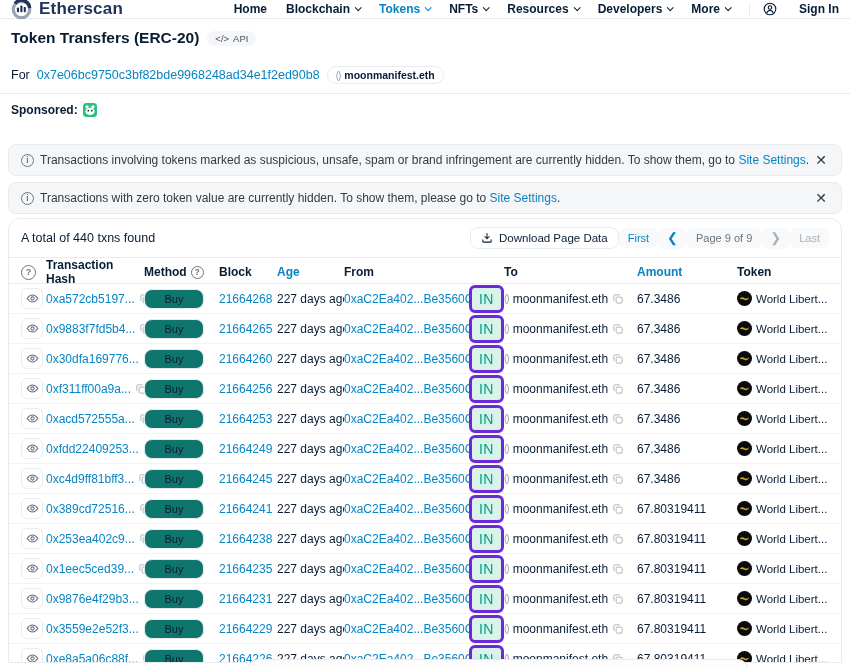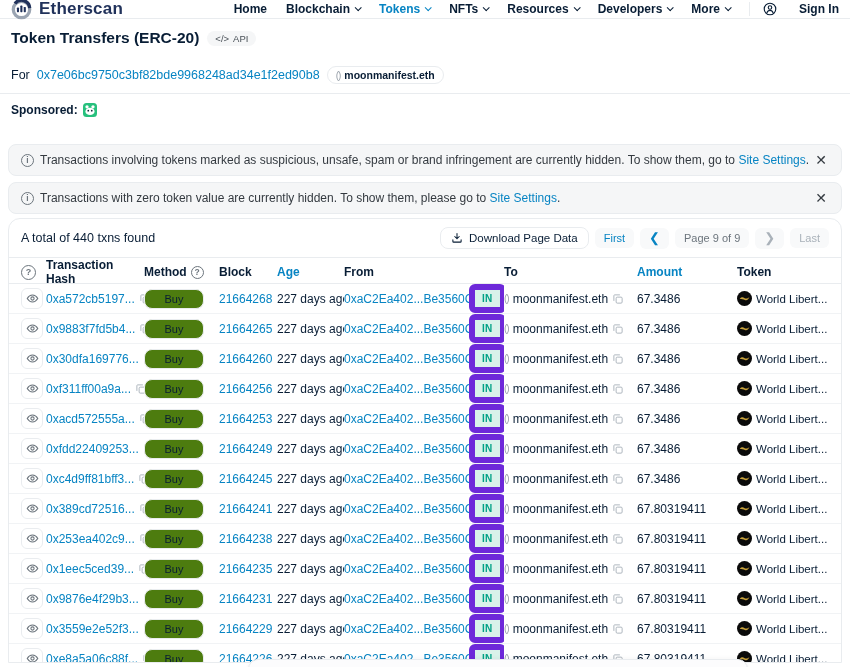--- a/index.html
+++ b/index.html
@@ -49,44 +49,44 @@
   .alert + .alert{margin-top:6px}
   .alert .body{flex:1;display:flex;align-items:center;gap:6px;flex-wrap:wrap}
   .icon-circle{display:inline-flex;align-items:center;justify-content:center;width:13px;height:13px;
     border:1.2px solid #6c757d;border-radius:50%;font-size:8.5px;color:#6c757d;font-weight:700;flex:0 0 auto;font-style:normal}
   .alert .close{background:none;border:none;font-size:14px;color:#343a40;cursor:pointer;line-height:1;padding:2px}
 
   
   .card{margin-top:4px;background:#fff;border:1px solid var(--border);border-radius:12px 12px 0 0;
     height:445px;overflow:hidden}
   .card-header{display:flex;align-items:center;justify-content:space-between;padding:8px 12px;font-size:12.5px}
-  .toolbar-right{display:flex;align-items:center;gap:6px}
+  .toolbar-right{display:flex;align-items:center;}
   .btn-download{display:inline-flex;align-items:center;gap:6px;background:#fff;border:1px solid var(--border);
     border-radius:8px;padding:4px 10px;font-size:11.5px;font-weight:500;color:var(--text-dark);cursor:pointer}
   .pg-btn{border:none;border-radius:6px;background:#f8f9fa;padding:4px 9px;font-size:11px;font-weight:500;cursor:pointer}
   .pg-btn.on{color:var(--link-blue)}
   .pg-btn.info{color:#6c757d;cursor:default}
   .pg-btn.off{color:#a9b1b9;cursor:default}
   .pg-chev{font-size:13px;line-height:1;padding:3px 9px 5px}
 
   .thead,.tr{display:grid;grid-template-columns:25px 98px 75px 58px 67px 125px 35px 133px 100px 1fr;
     align-items:center;padding:0 12px}
   .thead{height:27px;border-top:1px solid var(--border);border-bottom:1px solid var(--border);
     font-size:12px;font-weight:700}
   .thead .blue{color:var(--link-blue)}
   .th-method{display:flex;align-items:center;gap:4px}
   .tr{height:30px;font-size:12px;border-bottom:1px solid #f1f3f5}
   .td{display:flex;align-items:center;gap:4px;overflow:hidden;white-space:nowrap}
   .eye-btn{width:22px;height:21px;display:inline-flex;align-items:center;justify-content:center;
     background:#fff;border:1px solid var(--border);border-radius:6px;cursor:pointer}
   .copy-btn{background:none;border:none;cursor:pointer;display:inline-flex;padding:0}
-  .method-btn{width:60px;background:#4d7c0f;border:1px solid var(--border);border-radius:8px;
+  .method-btn{width:60px;background:#0f766e;border:1px solid var(--border);border-radius:8px;
     padding:3px 0;font-size:11px;color:var(--text-dark);cursor:pointer;box-shadow:0 1px 1px rgba(0,0,0,.03)}
-  .badge-in{display:inline-block;background:var(--in-bg);border:6px solid #6d28d9;color:var(--in-green);
-    font-size:10px;font-weight:700;border-radius:6px;padding:3px 7px;letter-spacing:.3px}
+  .badge-in{display:inline-block;background:var(--in-bg);border:3px solid #6d28d9;color:var(--in-green);
+    font-size:14px;font-weight:400;border-radius:6px;padding:3px 7px;letter-spacing:.3px}
   .dark-link{color:var(--text-dark)}
   .token-cell{font-size:11.5px}
 
   
   .bottom-popover{position:absolute;left:248px;bottom:-4px;width:500px;height:12px;background:#fcfcfd;
     border:1px solid var(--border);border-radius:10px 10px 0 0;box-shadow:0 -1px 4px rgba(0,0,0,.04)}
 </style>
 </head>
 <body>
 

